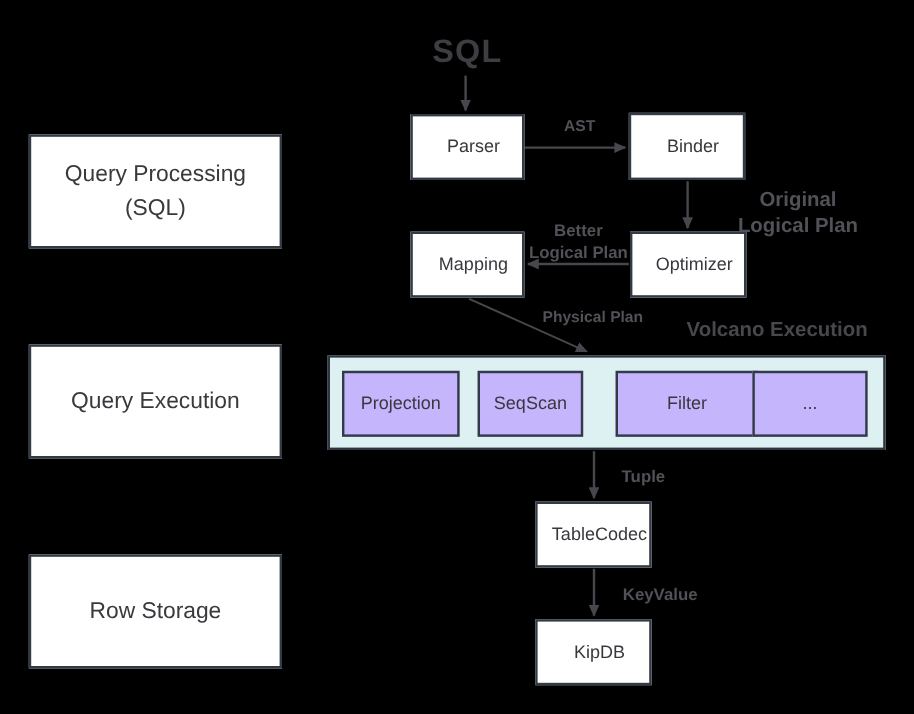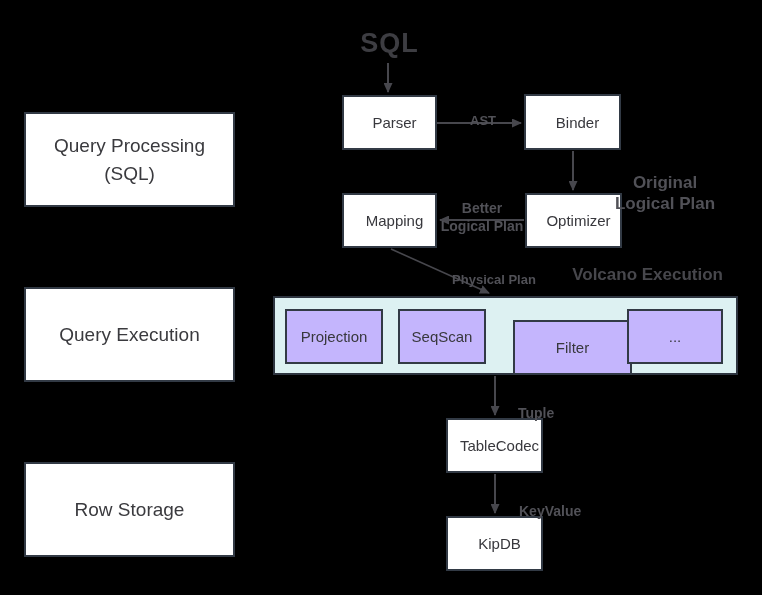--- a/index.html
+++ b/index.html
@@ -53,21 +53,20 @@
     color: #3d3d42;
     letter-spacing: 1px;
   }
   .edge-label {
     position: absolute;
     color: #515157;
     font-weight: bold;
     font-size: 13px;
     text-align: center;
     line-height: 1.25;
-    margin-top: 16px;
   }
   .volcano {
     position: absolute;
     left: 273px; top: 296px;
     width: 465px; height: 79px;
     background: #ddf1f2;
     border: 2px solid #2e3540;
   }
   .volcano .op {
     position: absolute;
@@ -134,17 +133,17 @@
   <div class="edge-label" style="left:611px; top:156px; width:108px; font-size:17px;">Original Logical Plan</div>
   <div class="edge-label" style="left:436px; top:184px; width:92px; font-size:14px;">Better Logical Plan</div>
   <div class="edge-label" style="left:444px; top:256px; width:100px;">Physical Plan</div>
   <div class="edge-label" style="left:518px; top:389px; width:60px; font-size:14px; text-align:left;">Tuple</div>
   <div class="edge-label" style="left:519px; top:487px; width:80px; font-size:14px; text-align:left;">KeyValue</div>
 
   <div class="volcano-title">Volcano Execution</div>
   <div class="volcano">
     <div class="op" style="left:10px; width:98px;">Projection</div>
     <div class="op" style="left:123px; width:88px;">SeqScan</div>
-    <div class="op" style="left:238px; width:119px;margin-top:11px;">Filter</div>
+    <div class="op" style="left:238px; width:119px;">Filter</div>
     <div class="op" style="left:352px; width:96px;">...</div>
   </div>
 
 </div>
 
 </body></html>

